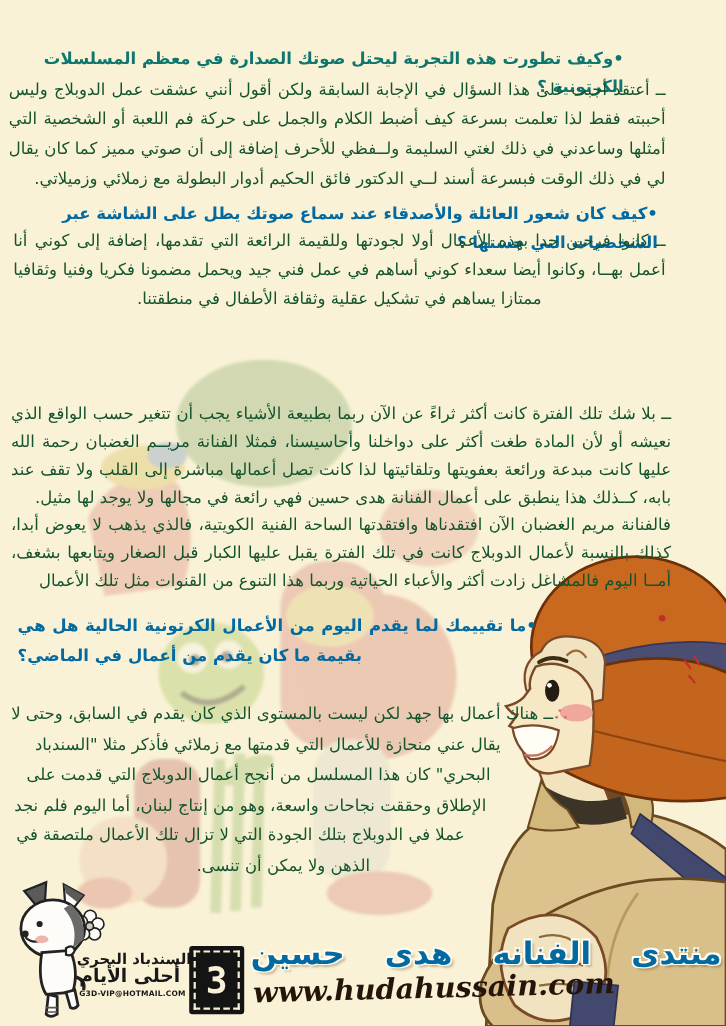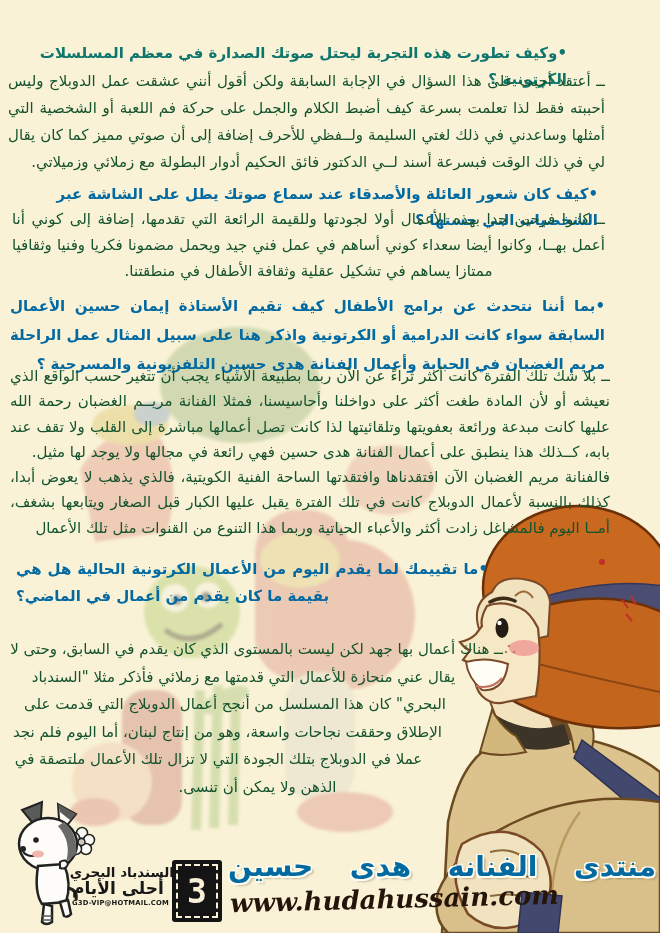--- a/index.html
+++ b/index.html
@@ -76,21 +76,20 @@
     <circle cx="112" cy="782" r="40" fill="#eec8ae"></circle>
     <ellipse cx="95" cy="812" rx="25" ry="14" fill="#d88a7e"></ellipse>
   </svg>
 
   <div class="txt question q1">•وكيف تطورت هذه التجربة ليحتل صوتك الصدارة في معظم المسلسلات الكرتونية ؟</div>
   <div class="txt a1">ــ أعتقد أجبت على هذا السؤال في الإجابة السابقة ولكن أقول أنني عشقت عمل الدوبلاج وليس أحببته فقط لذا تعلمت بسرعة كيف أضبط الكلام والجمل على حركة فم اللعبة أو الشخصية التي أمثلها وساعدني في ذلك لغتي السليمة ولــفظي للأحرف إضافة إلى أن صوتي مميز كما كان يقال لي في ذلك الوقت فبسرعة أسند لــي الدكتور فائق الحكيم أدوار البطولة مع زملائي وزميلاتي.</div>
 
   <div class="txt question q2">•كيف كان شعور العائلة والأصدقاء عند سماع صوتك يطل على الشاشة عبر الشخصيات التي جستها ؟</div>
   <div class="txt a2">ــ كانوا فرحين جدا بهذه الأعمال أولا لجودتها وللقيمة الرائعة التي تقدمها، إضافة إلى كوني أنا أعمل بهــا، وكانوا أيضا سعداء كوني أساهم في عمل فني جيد ويحمل مضمونا فكريا وفنيا وثقافيا ممتازا يساهم في تشكيل عقلية وثقافة الأطفال في منطقتنا.</div>
 
-  <div class="txt question q3">•بما أننا نتحدث عن برامج الأطفال كيف تقيم الأستاذة إيمان حسين الأعمال السابقة سواء كانت الدرامية أو الكرتونية واذكر هنا على سبيل المثال عمل الراحلة مريم الغضبان في الحبابة وأعمال الفنانة هدى حسين التلفزيونية والمسرحية ؟</div>
   <div class="txt a3">
     <p>ــ بلا شك تلك الفترة كانت أكثر ثراءً عن الآن ربما بطبيعة الأشياء يجب أن تتغير حسب الواقع الذي نعيشه أو لأن المادة طغت أكثر على دواخلنا وأحاسيسنا، فمثلا الفنانة مريــم الغضبان رحمة الله عليها كانت مبدعة ورائعة بعفويتها وتلقائيتها لذا كانت تصل أعمالها مباشرة إلى القلب ولا تقف عند بابه، كــذلك هذا ينطبق على أعمال الفنانة هدى حسين فهي رائعة في مجالها ولا يوجد لها مثيل.</p>
     <p>فالفنانة مريم الغضبان الآن افتقدناها وافتقدتها الساحة الفنية الكويتية، فالذي يذهب لا يعوض أبدا، كذلك بالنسبة لأعمال الدوبلاج كانت في تلك الفترة يقبل عليها الكبار قبل الصغار ويتابعها بشغف، أمــا اليوم فالمشاغل زادت أكثر والأعباء الحياتية وربما هذا التنوع من القنوات مثل تلك الأعمال</p>
   </div>
 
   <div class="txt question q4">•ما تقييمك لما يقدم اليوم من الأعمال الكرتونية الحالية هل هي بقيمة ما كان يقدم من أعمال في الماضي؟</div>
   <div class="txt a4">
     <span class="step s1"></span>
     <span class="step s2"></span>
     <span class="step s3"></span>

